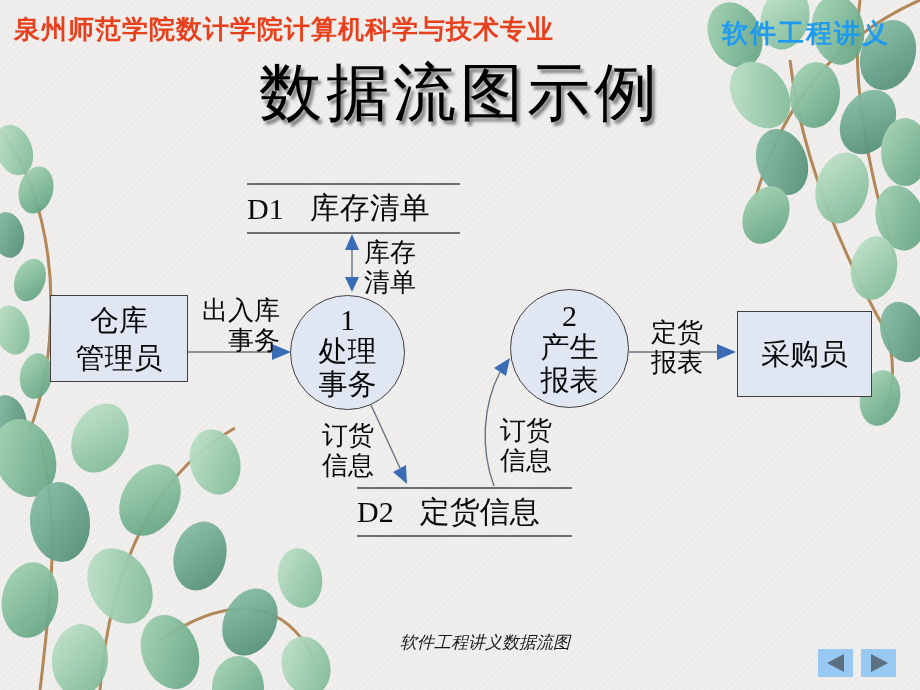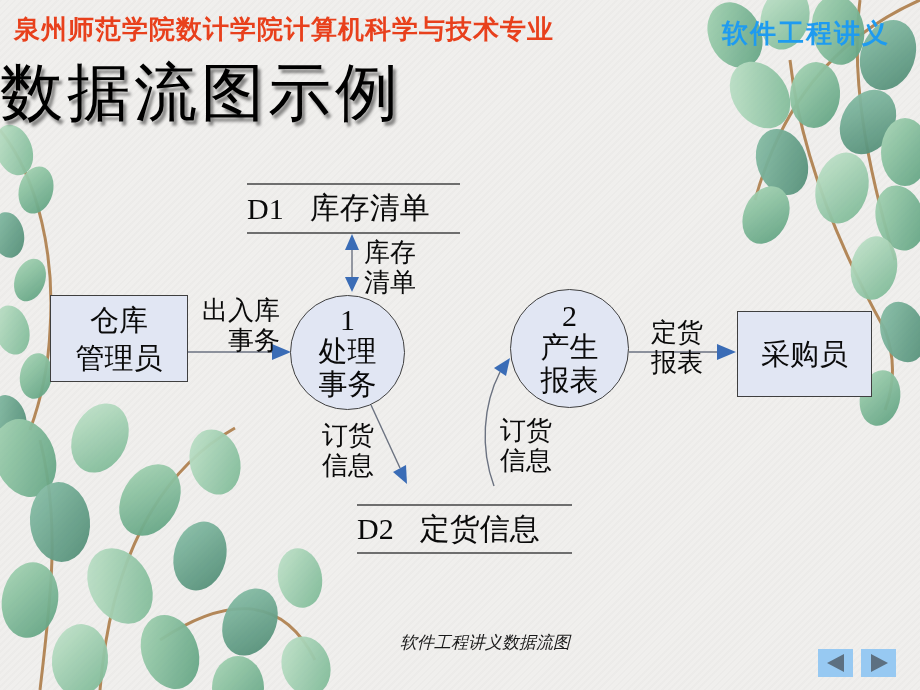--- a/index.html
+++ b/index.html
@@ -8,29 +8,29 @@
          background:#f0efed;
          background-image:repeating-linear-gradient(135deg,rgba(0,0,0,0.015) 0 2px,transparent 2px 5px);}
   .foliage{position:absolute;left:0;top:0;z-index:0;}
   .connectors{position:absolute;left:0;top:0;z-index:1;pointer-events:none;}
   .layer{position:absolute;left:0;top:0;width:100%;height:100%;z-index:2;}
 
   .hdr-left{position:absolute;left:14px;top:12px;font-size:26px;font-weight:700;
             color:#e8401c;letter-spacing:1px;font-family:"Liberation Serif",serif;}
   .hdr-right{position:absolute;right:30px;top:16px;font-size:26px;font-weight:700;
              color:#1e9bf0;letter-spacing:2px;font-family:"Liberation Serif",serif;}
-  .title{position:absolute;left:0;top:50px;width:100%;
+  .title{position:absolute;left:0;top:50px;width:100%;text-align:center;
          font-size:63px;color:#000;letter-spacing:4px;
          text-shadow:3px 4px 3px rgba(0,0,0,0.45);font-family:Liberation Serif, serif;}
 
   .store{position:absolute;border-top:2px solid #6e6e6e;border-bottom:2px solid #6e6e6e;
          display:flex;align-items:center;gap:26px;
          font-size:30px;color:#0a0a0a;}
   .store-d1{left:247px;top:183px;width:213px;height:47px;}
-  .store-d2{left:357px;top:504px;width:215px;height:46px;}
+  .store-d2{left:357px;top:487px;width:215px;height:46px;}
 
   .entity{position:absolute;background:#e1e6f3;border:1px solid #3f3f3f;
           display:flex;flex-direction:column;align-items:center;justify-content:center;
           font-size:29px;line-height:38px;color:#0a0a0a;}
   .entity-warehouse{left:50px;top:295px;width:136px;height:85px;}
   .entity-purchaser{left:737px;top:311px;width:133px;height:84px;}
 
   .process{position:absolute;background:#e1e6f3;border:1px solid #3f3f3f;border-radius:50%;
            display:flex;flex-direction:column;align-items:center;justify-content:center;
            font-size:29px;line-height:33px;color:#0a0a0a;}

